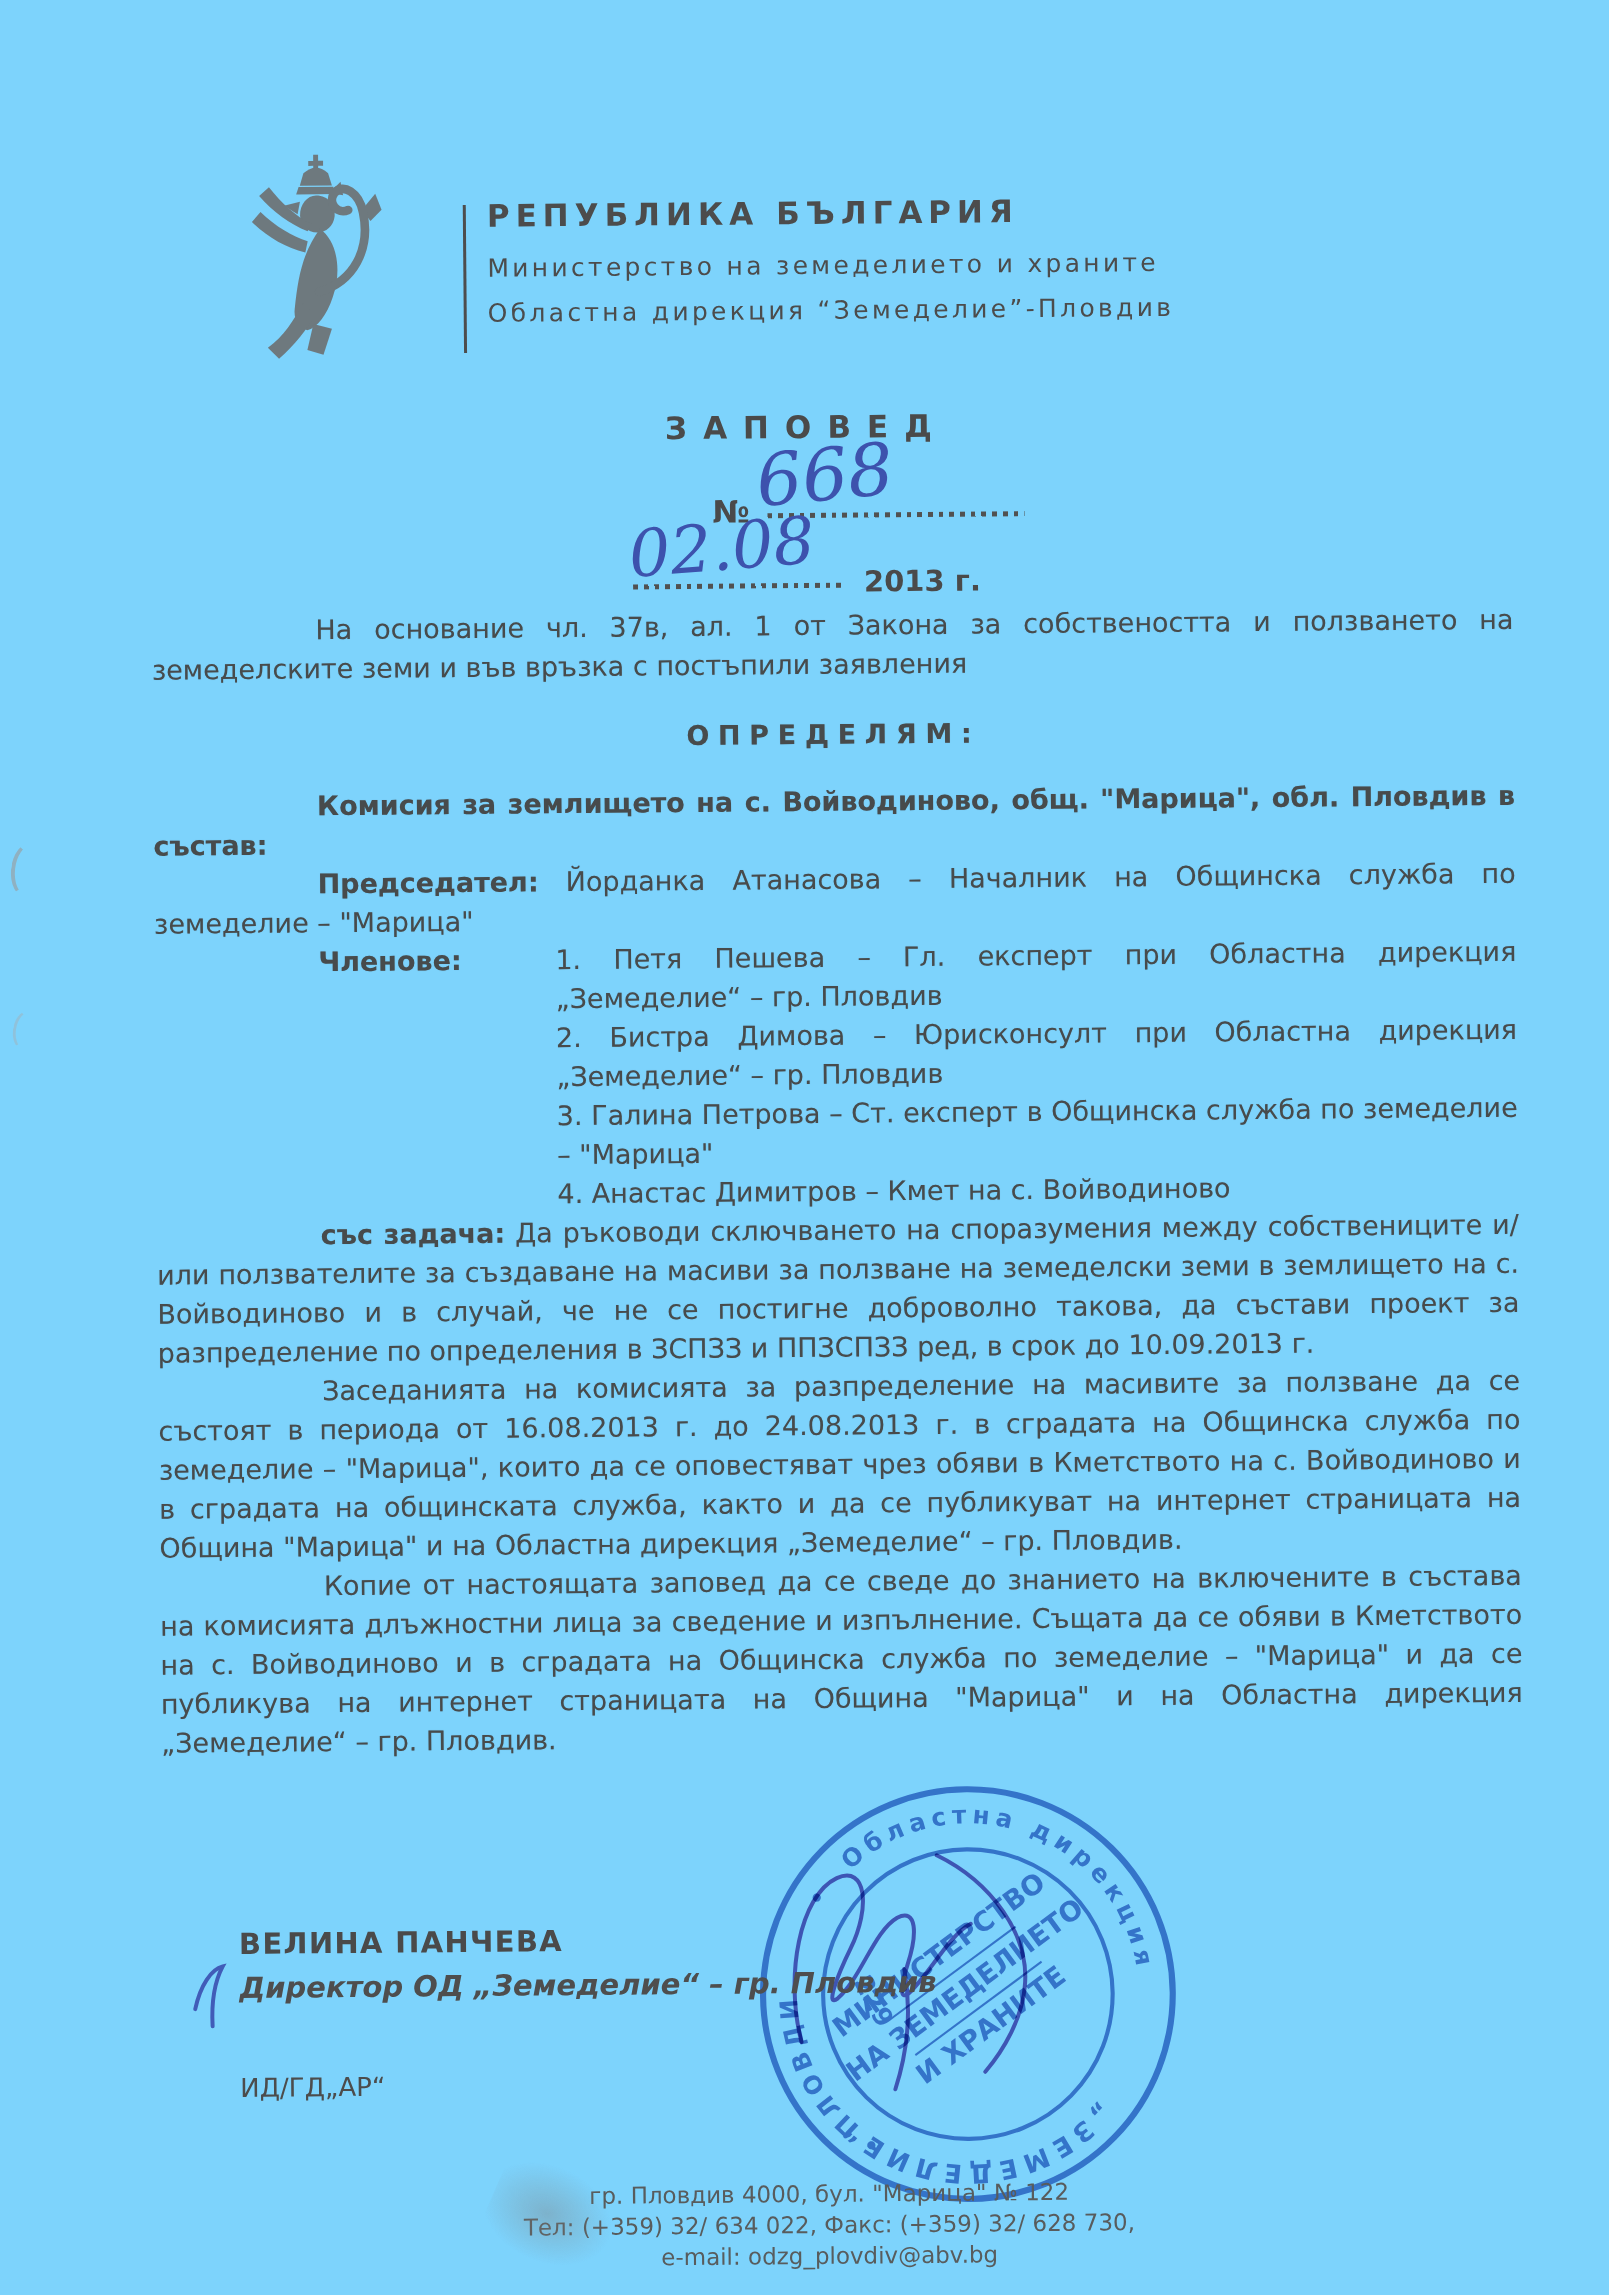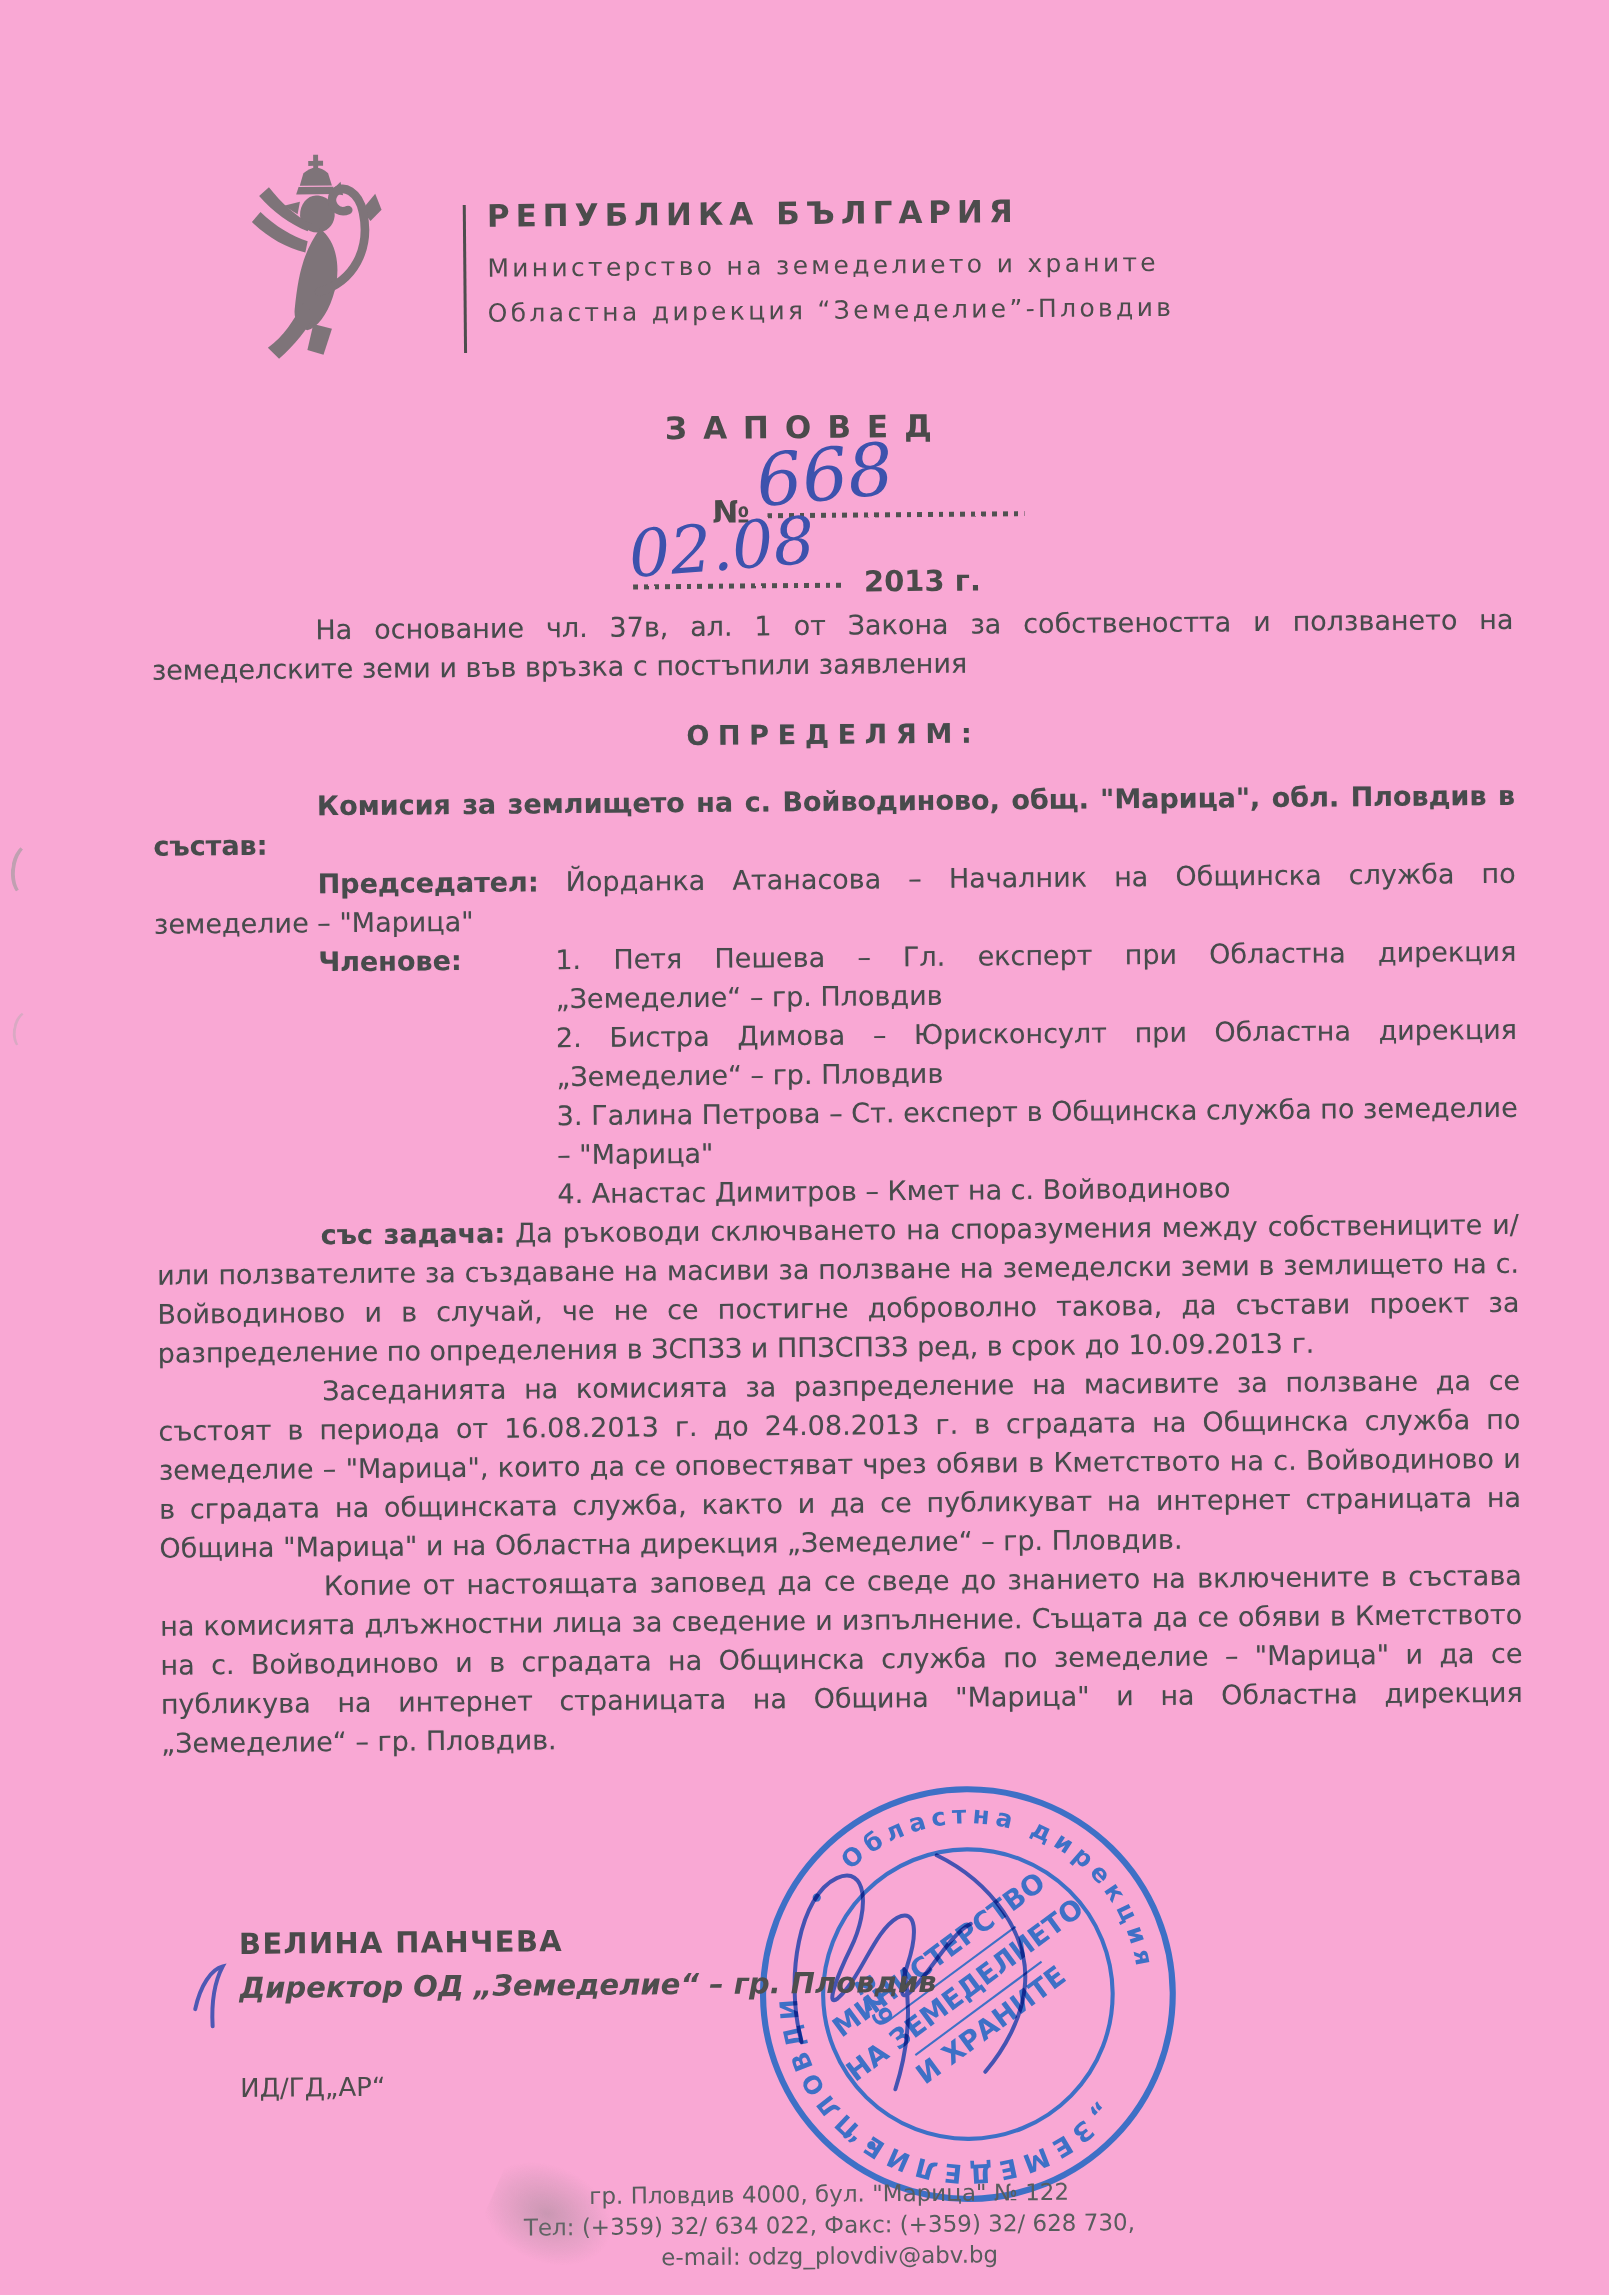--- a/index.html
+++ b/index.html
@@ -1,18 +1,18 @@
 <!DOCTYPE html>
 <html style="font-size:10.7px"><head>
 <meta charset="utf-8">
 <style>
   html,body { margin:0; padding:0; background:#e8e8e6; }
   #sheet {
     position:relative; width:1610px; height:2295px; margin:0 auto;
-    background:#f9a8d4; overflow:hidden;
+    background:#7dd3fc; overflow:hidden;
     font-family:"DejaVu Sans", "Liberation Sans", sans-serif;
     color:#474b4c;
   }
   #tilt { position:absolute; inset:0; transform:rotate(-0.5deg); transform-origin:50% 40%; }
 
   
   .lion { position:absolute; left:220px; top:148px; width:207px; height:210px; opacity:.88; }
   .divider { position:absolute; left:469px; top:202px; width:2.7px; height:148px; background:#4d4d4d; }
   .hdr { position:absolute; left:493px; top:195px; color:#4c4c4c; }
   .hdr .republic { font-size:31px; font-weight:bold; letter-spacing:6px; white-space:nowrap; }

